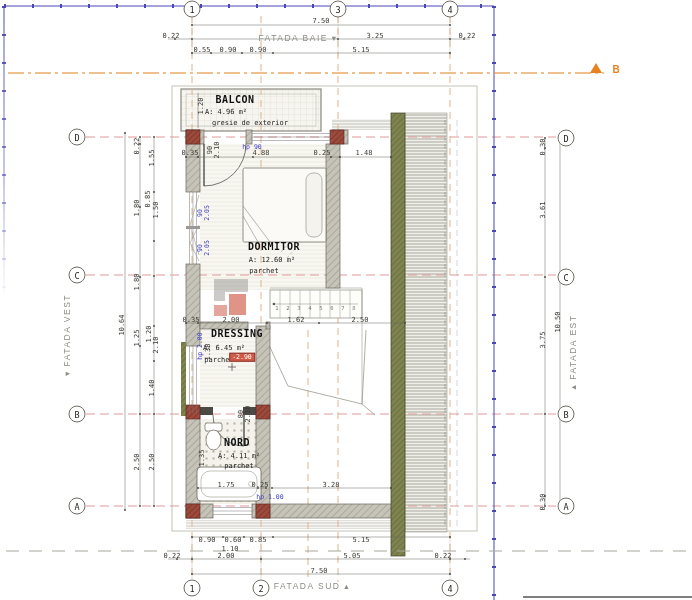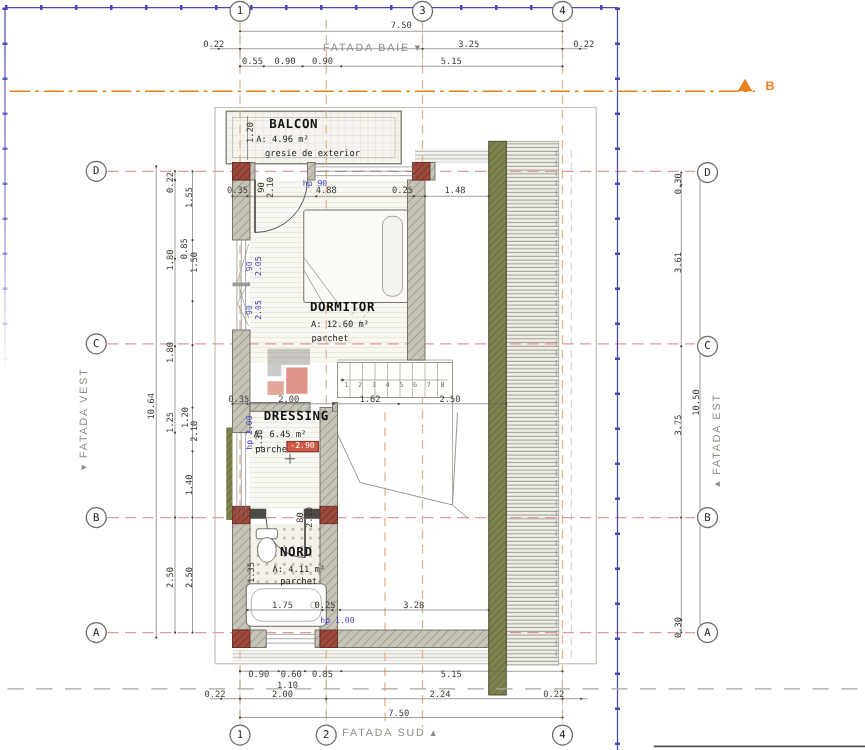--- a/index.html
+++ b/index.html
@@ -371,21 +371,21 @@
       <span class="lbl dim" style="left: 226px; top: 485px;">1.75</span>
       <span class="lbl dim" style="left: 260px; top: 485px;">0.25</span>
       <span class="lbl dim" style="left: 331px; top: 485px;">3.28</span>
       <span class="lbl dim" style="left: 207px; top: 540px;">0.90</span>
       <span class="lbl dim" style="left: 233px; top: 540px;">0.60</span>
       <span class="lbl dim" style="left: 258px; top: 540px;">0.85</span>
       <span class="lbl dim" style="left: 361px; top: 540px;">5.15</span>
       <span class="lbl dim" style="left: 230px; top: 549px;">1.10</span>
       <span class="lbl dim" style="left: 172px; top: 556px;">0.22</span>
       <span class="lbl dim" style="left: 226px; top: 556px;">2.00</span>
-      <span class="lbl dim" style="left: 352px; top: 556px;">2.24</span>
+      <span class="lbl dim" style="left: 352px; top: 556px;">5.05</span>
       <span class="lbl dim" style="left: 443px; top: 556px;">0.22</span>
       <span class="lbl dim" style="left: 319px; top: 571px;">7.50</span>
       <span class="lbl facade" style="left: 312px; top: 586px;">FATADA SUD ▴</span>
       <span class="lbl dimv v" style="left: 122px; top: 325px;">10.64</span>
       <span class="lbl dimv v" style="left: 137px; top: 146px;">0.22</span>
       <span class="lbl dimv v" style="left: 137px; top: 208px;">1.80</span>
       <span class="lbl dimv v" style="left: 137px; top: 282px;">1.80</span>
       <span class="lbl dimv v" style="left: 137px; top: 338px;">1.25</span>
       <span class="lbl dimv v" style="left: 137px; top: 462px;">2.50</span>
       <span class="lbl dimv v" style="left: 152px; top: 158px;">1.55</span>

